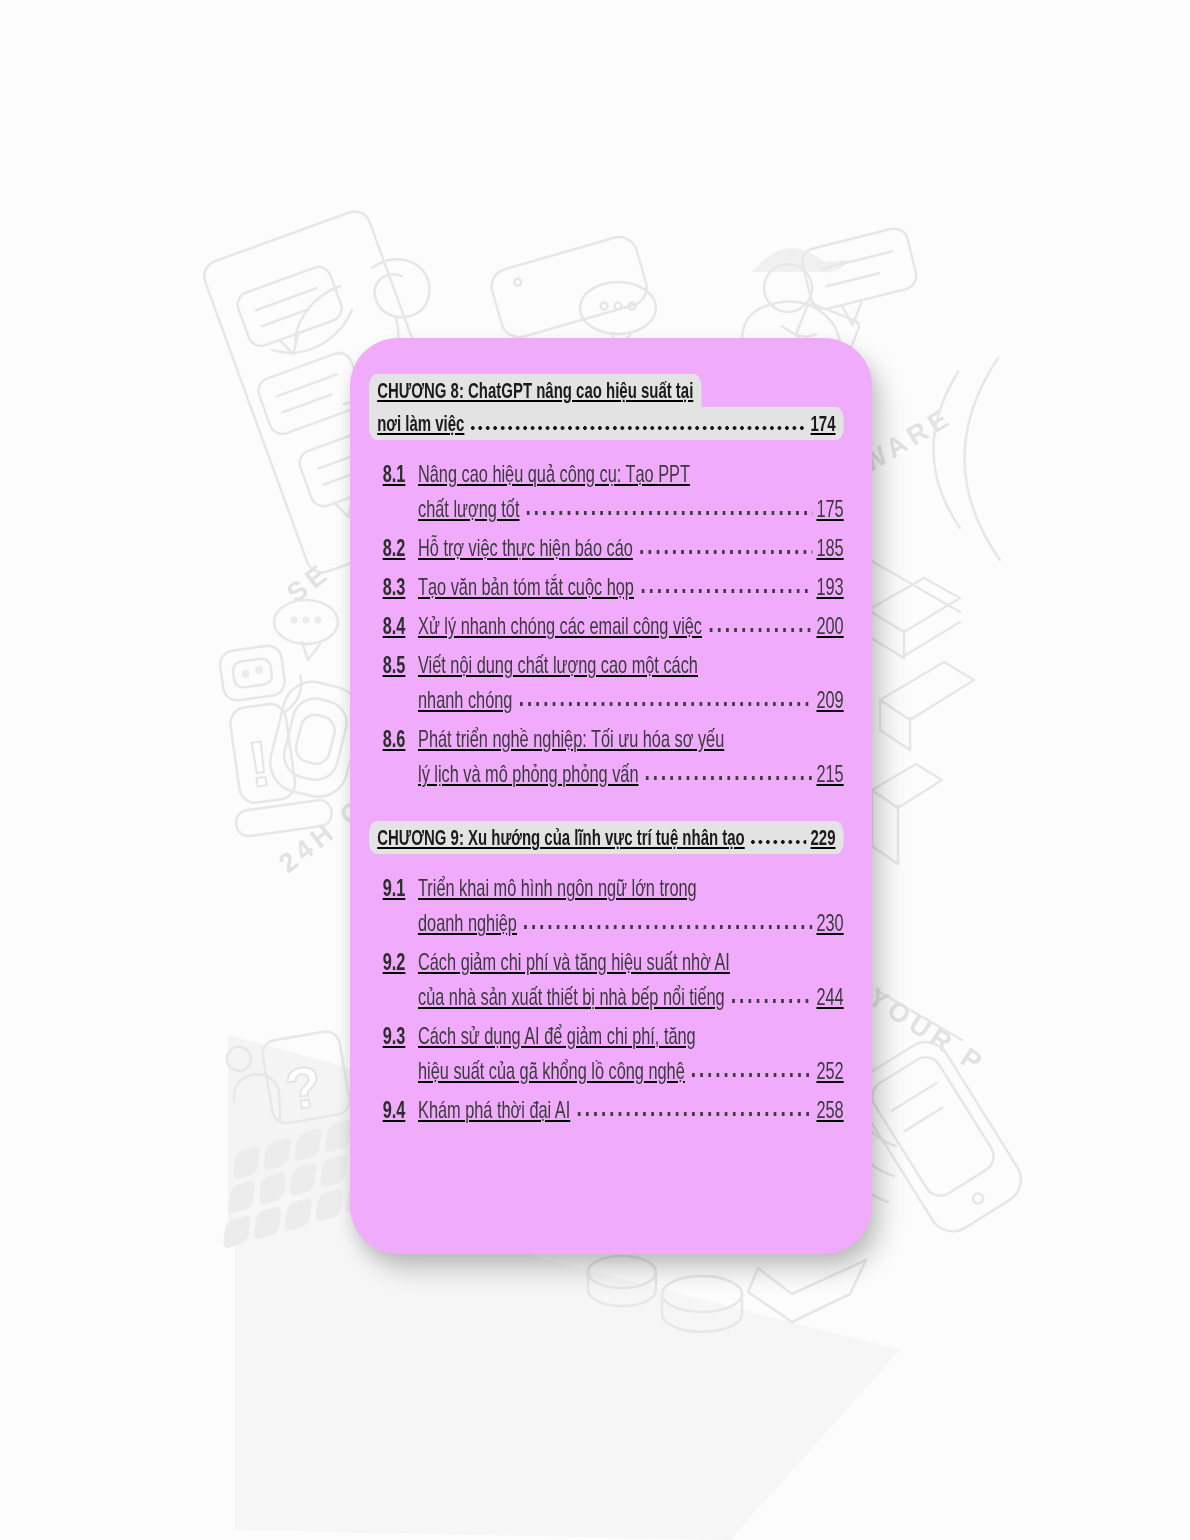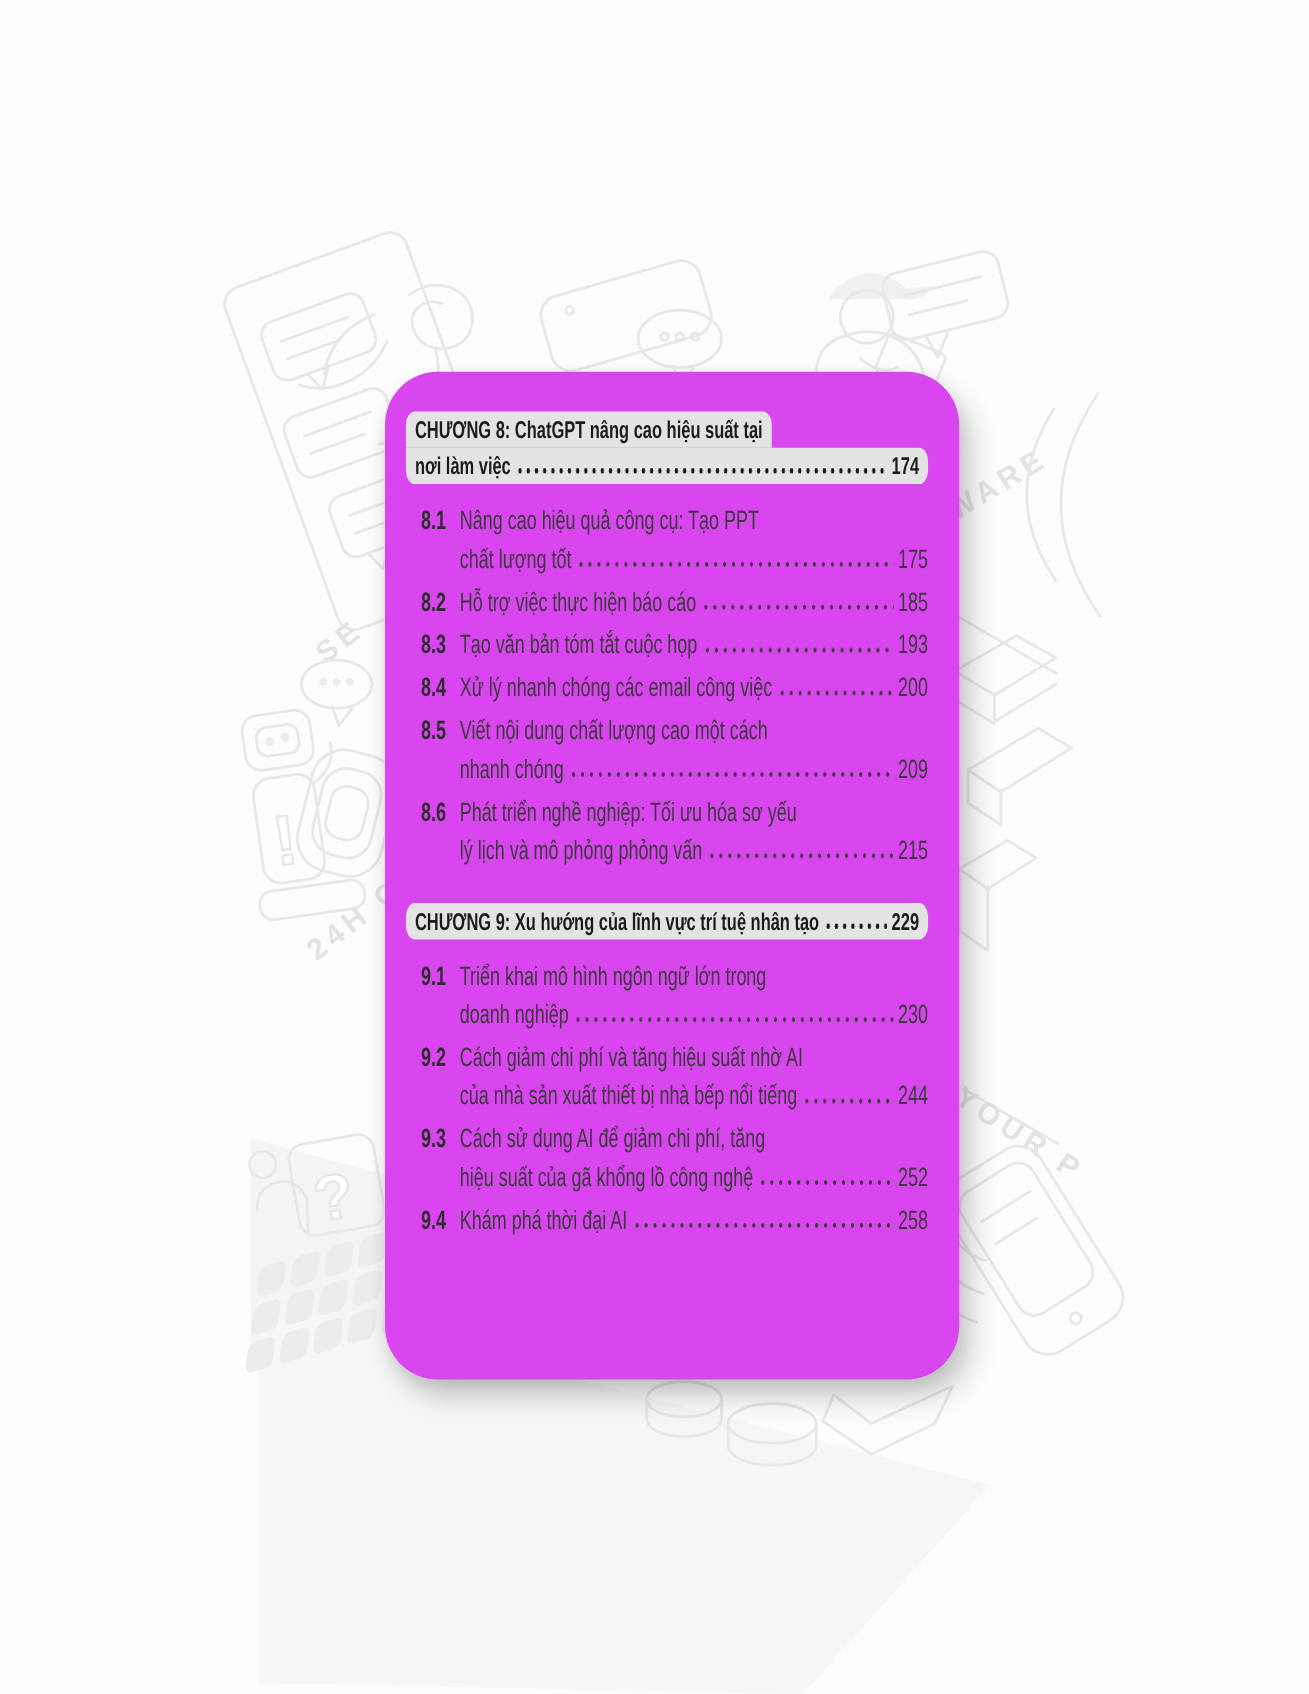--- a/index.html
+++ b/index.html
@@ -9,23 +9,23 @@
   .bg-art .stroke{fill:none;stroke:#e7e7e7;stroke-width:2.5;stroke-linecap:round;stroke-linejoin:round;}
   .bg-art .fillsoft{fill:#f0f0f0;stroke:none;}
   .bg-art .fillkey{fill:#ececec;stroke:none;}
   .bg-art .band1{fill:#ededed;opacity:.55;stroke:none;}
   .bg-art .band2{fill:#f6f6f6;stroke:none;}
   .bg-art text.bgtxt{fill:#e2e2e2;font-weight:bold;font-size:27px;letter-spacing:5px;
         font-family:"Liberation Sans","DejaVu Sans",sans-serif;}
   .bg-art text.glyph{fill:#ffffff;stroke:#e5e5e5;stroke-width:2;font-weight:bold;
         font-family:"Liberation Sans","DejaVu Sans",sans-serif;}
 
-  .card{position:absolute;left:350px;top:338px;width:522px;height:916px;background:#d946ef;
+  .card{position:absolute;left:350px;top:338px;width:522px;height:916px;background:#f0abfc;
         border-radius:48px;z-index:2;
-        box-shadow:10px 16px 26px rgba(0,0,0,.20), 0 6px 14px rgba(0,0,0,.08);}
+        box-shadow:10px 16px 26px rgba(0,0,0,.20), 0 6px 14px rgba(0,0,0,.08);text-decoration:underline;}
   .toc-wrap{width:768px;transform:scaleX(0.68);transform-origin:top left;
         box-sizing:border-box;padding:36px 42px 0 48px;color:#3a3a3a;}
 
   .chapter-heading{margin:0 0 16px -20px;font-weight:bold;color:#1b1b1b;font-size:22px;line-height:33px;}
   .heading-line{display:flex;}
   .hl{background:#e3e3e3;padding:0 12px;display:flex;align-items:flex-end;}
   .hl-fit{border-radius:12px 12px 0 0;}
   .hl-full{flex:1 1 auto;border-radius:0 12px 12px 12px;}
   .hl-single{flex:1 1 auto;border-radius:12px;}
   .chapter-block + .chapter-block{margin-top:30px;}

